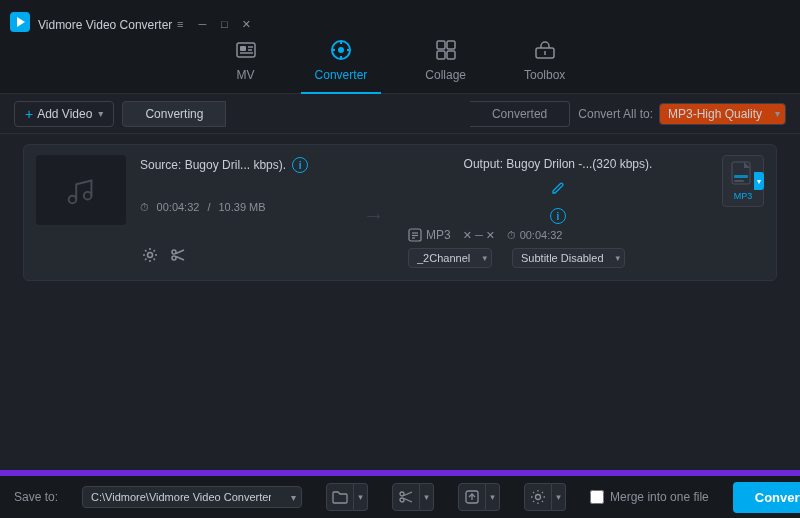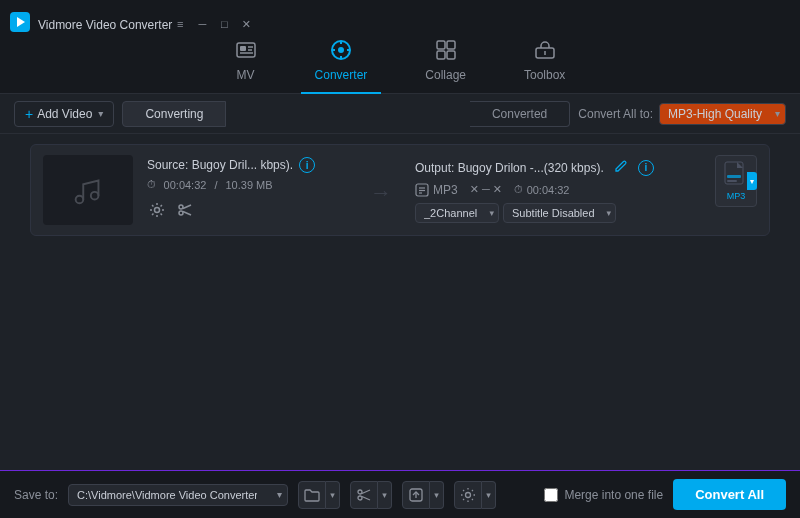--- a/index.html
+++ b/index.html
@@ -145,21 +145,21 @@
       position: absolute;
       right: 6px;
       color: #8a8f99;
       pointer-events: none;
       font-size: 10px;
     }
 
     
     #main-content {
       height: calc(518px - 32px - 62px - 40px - 48px);
-      padding: 10px 30px;
+      padding: 10px 23px;
       overflow-y: auto;
     }
 
     
     #file-item {
       background: #252930;
       border: 1px solid #2e3340;
       border-radius: 6px;
       display: flex;
       align-items: stretch;
@@ -232,20 +232,21 @@
       flex-direction: column;
       justify-content: space-between;
       padding: 2px 0;
     }
     .output-header {
       display: flex;
       align-items: center;
       gap: 8px;
       font-size: 12px;
       color: #c8cdd6;
+      flex-direction: column;
     }
     .output-edit-btn, .output-info-btn {
       background: transparent;
       border: none;
       color: #00aaee;
       cursor: pointer;
       font-size: 14px;
       padding: 2px;
     }
     .output-format-row {
@@ -267,21 +268,21 @@
     .duration-display {
       display: flex;
       align-items: center;
       gap: 4px;
       color: #8a8f99;
       font-size: 11px;
     }
     .output-controls-row {
       display: flex;
       align-items: center;
-      gap: 4px;
+      gap: 20px;
       margin-top: 6px;
     }
     .dropdown-small {
       background: #2a2e36;
       border: 1px solid #3a3f4a;
       color: #c8cdd6;
       padding: 3px 20px 3px 8px;
       border-radius: 4px;
       font-size: 11px;
       cursor: pointer;
@@ -334,25 +335,25 @@
       border-radius: 0 3px 3px 0;
       display: flex;
       align-items: center;
       justify-content: center;
     }
 
     
     #bottom-bar {
       height: 48px;
       background: #16191e;
-      border-top: 1px solid #6d28d9;
+      border-top: 6px solid #6d28d9;
       display: flex;
       align-items: center;
       padding: 0 14px;
-      gap: 10px;
+      gap: 24px;
       position: absolute;
       bottom: 0;
       left: 0;
       right: 0;
     }
     #save-to-label {
       font-size: 12px;
       color: #8a8f99;
       white-space: nowrap;
     }

